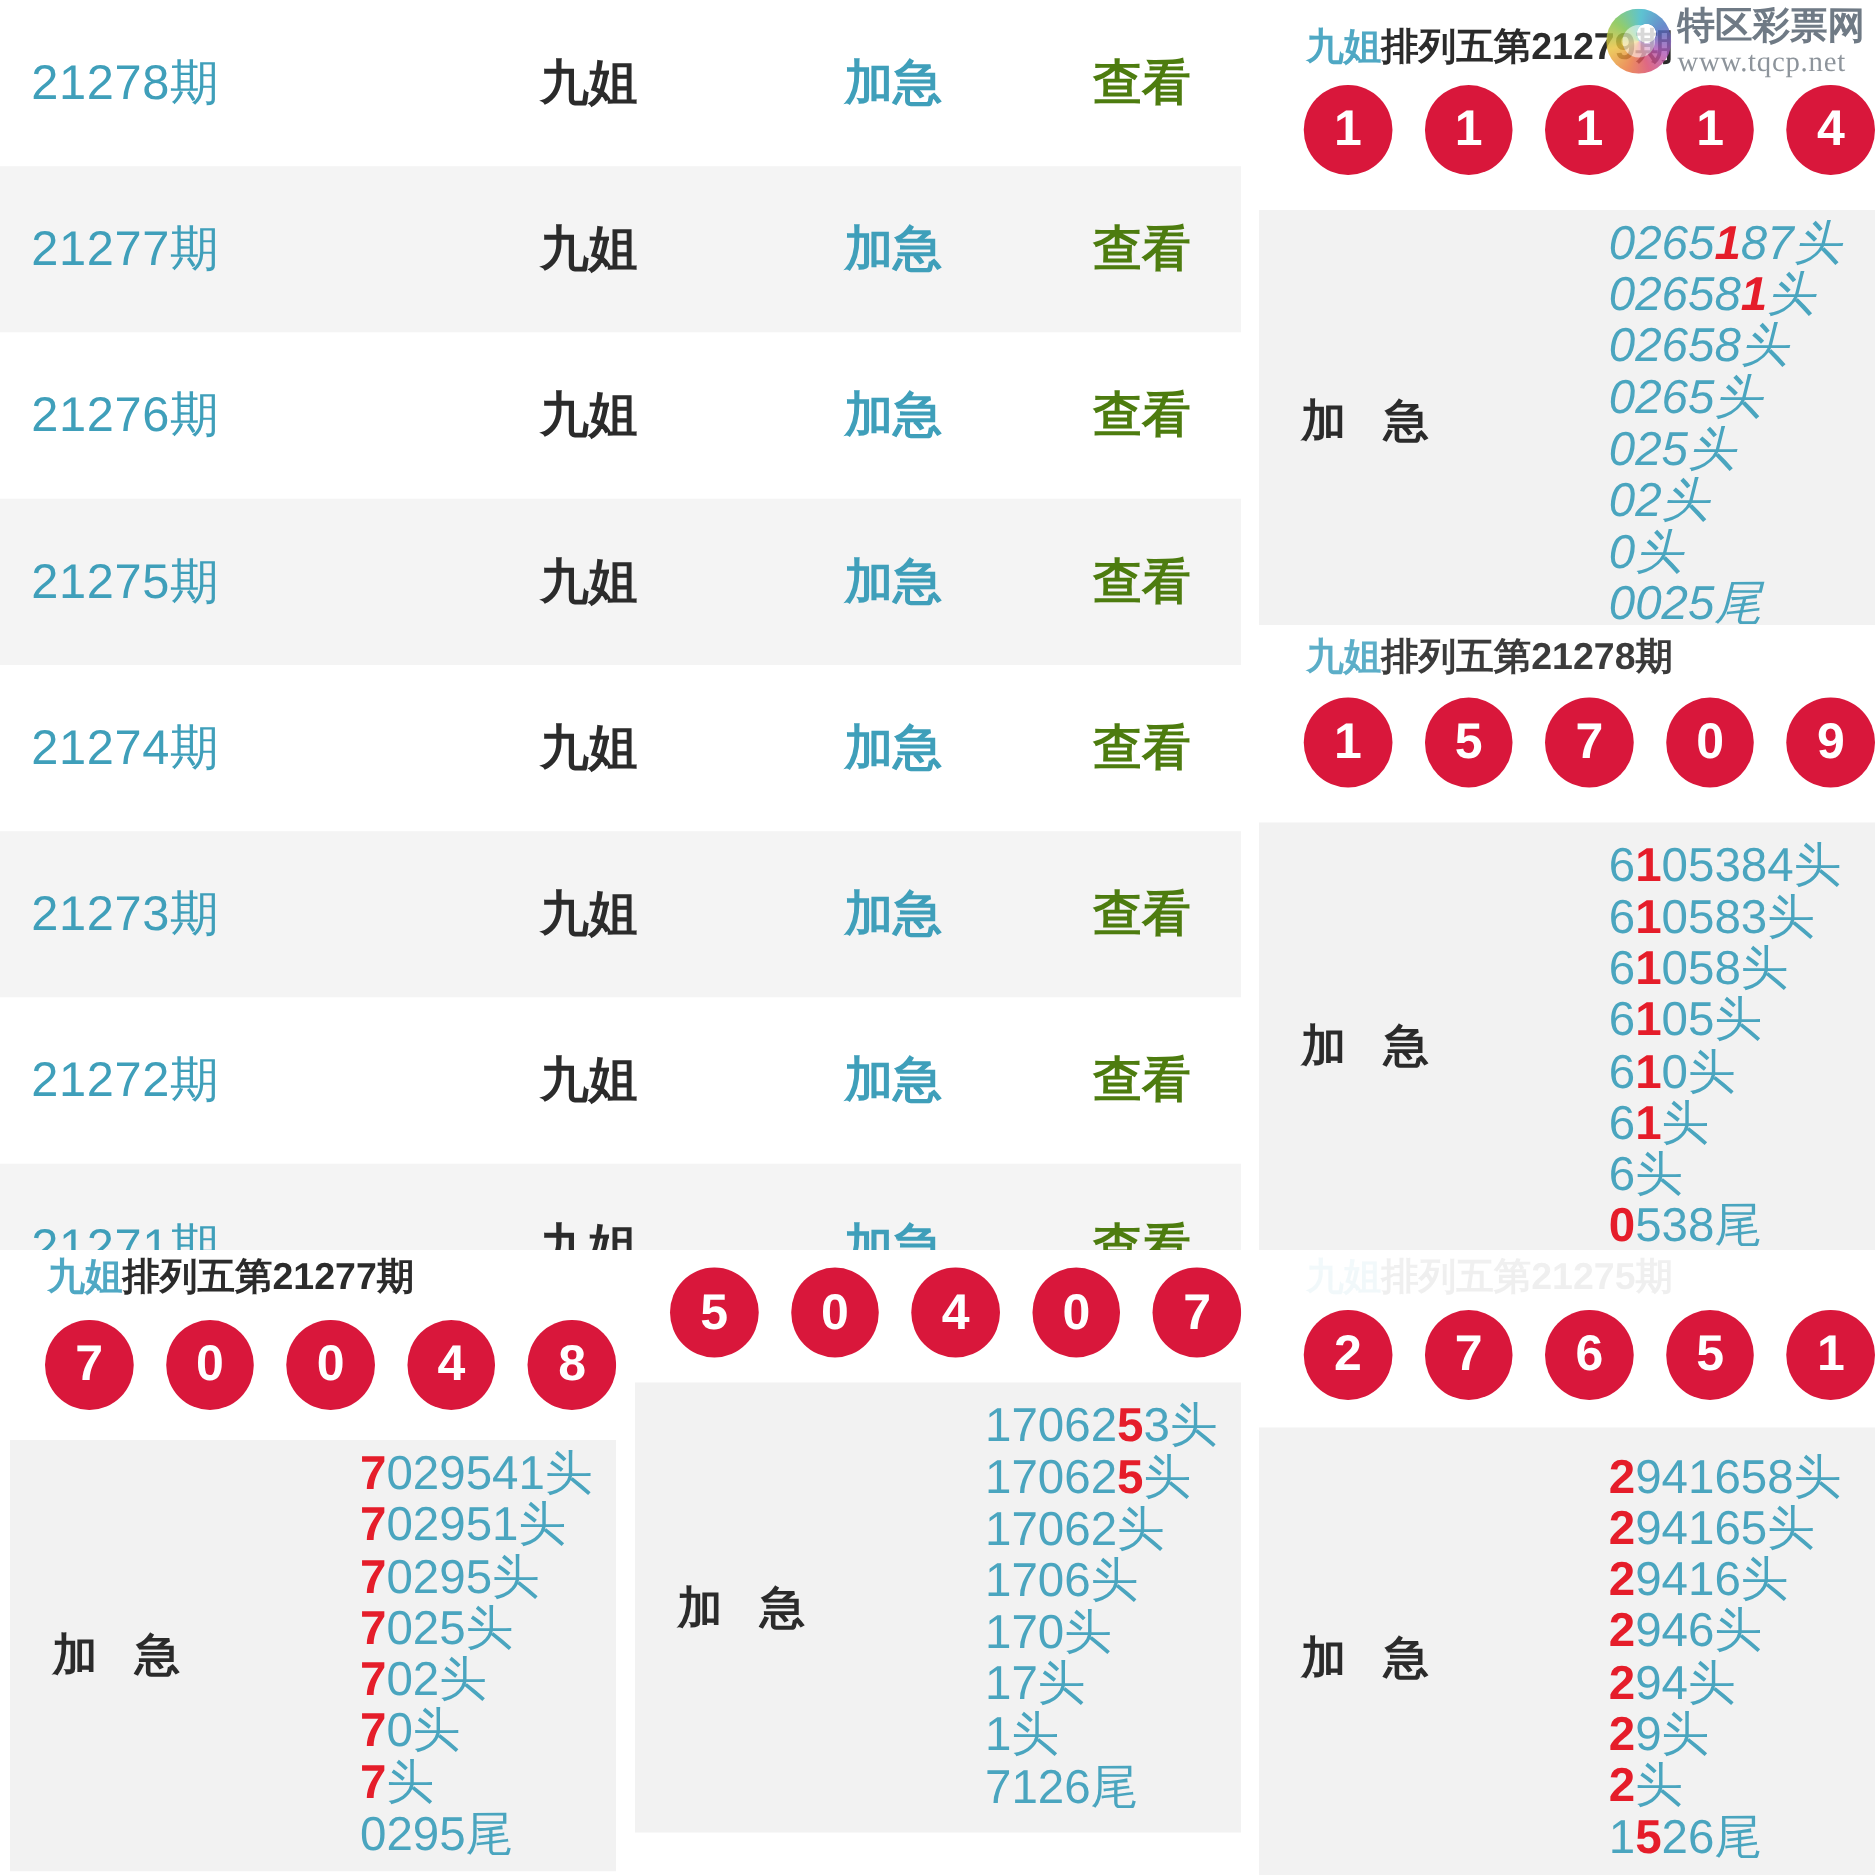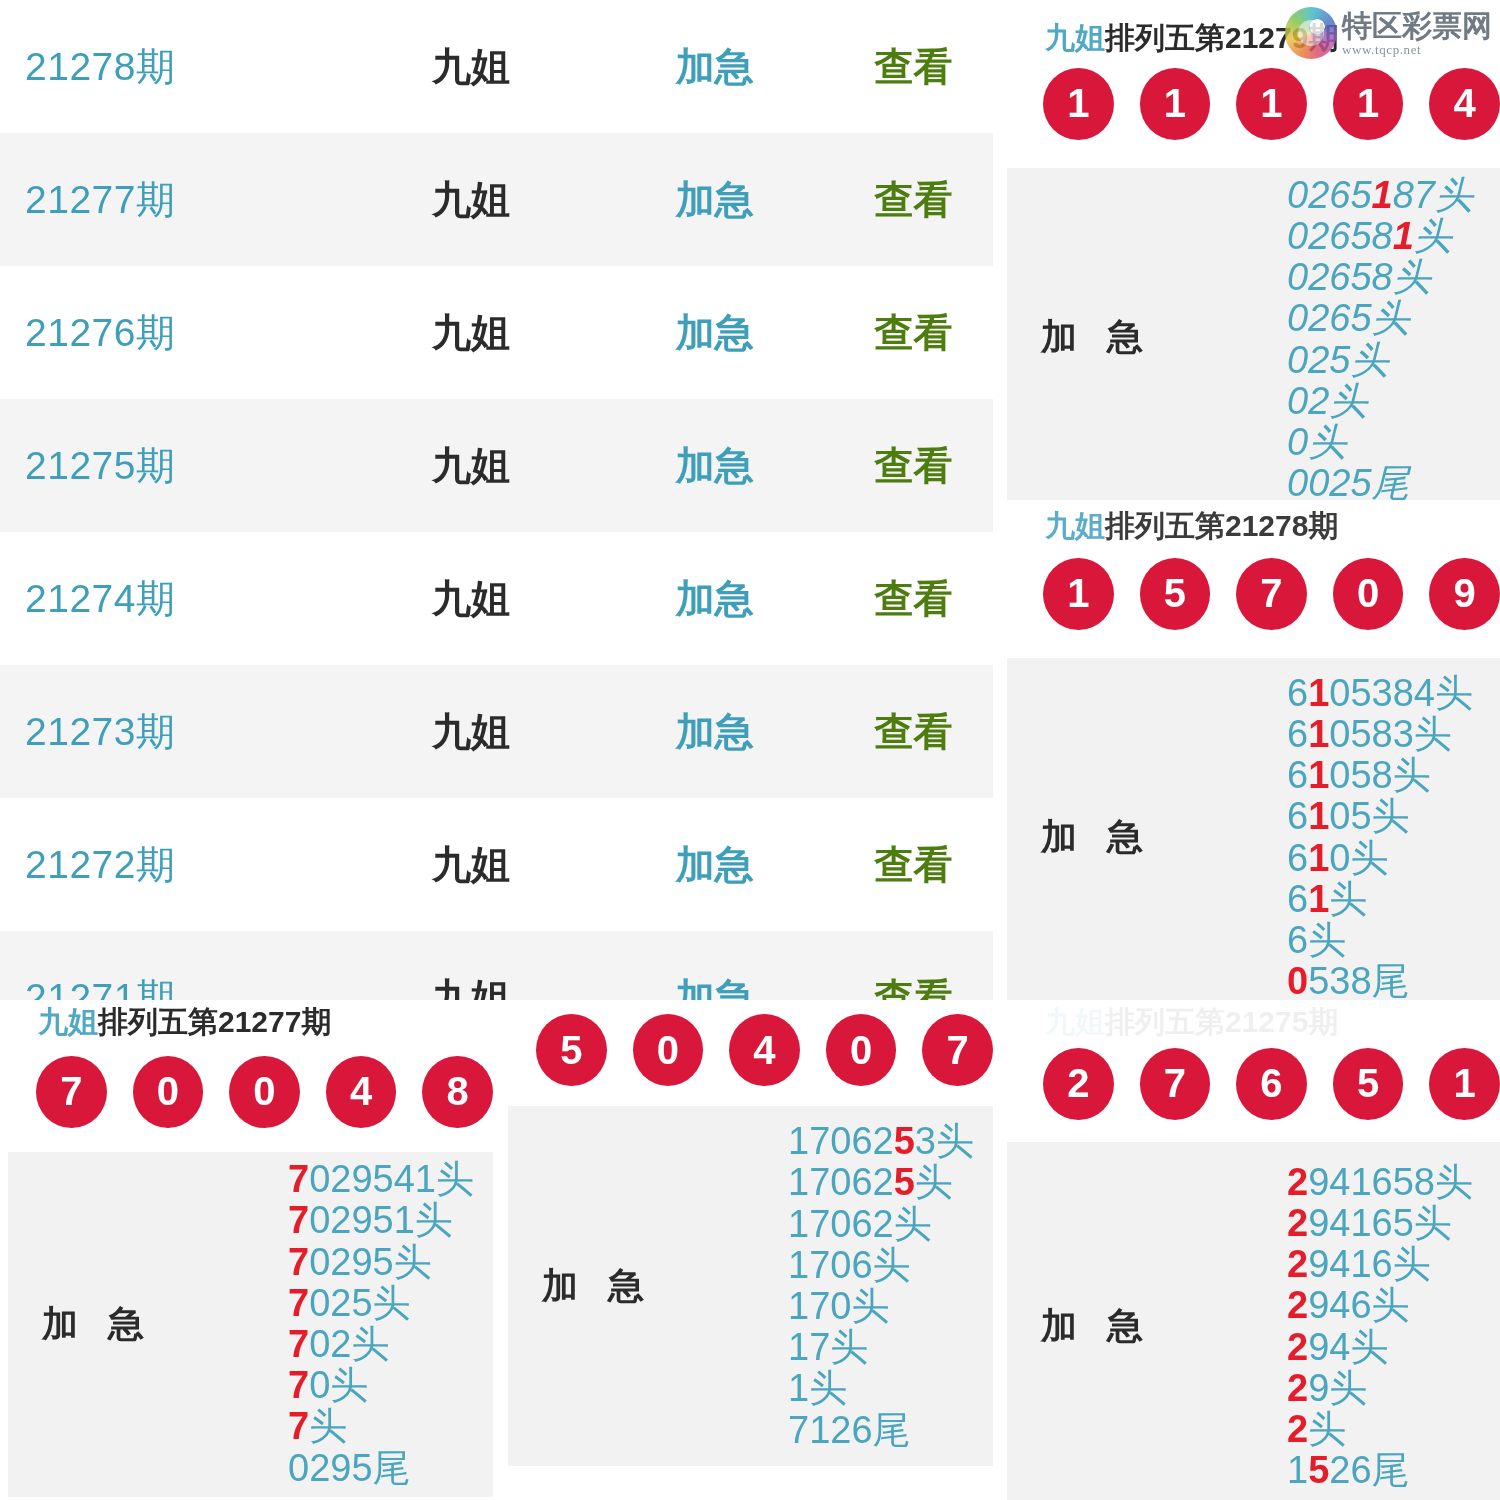--- a/index.html
+++ b/index.html
@@ -105,21 +105,21 @@
     content:"";position:absolute;left:13px;top:13px;width:26px;height:26px;
     border-radius:50%;background:#ffffff;opacity:.55;
   }
   #wm-text{margin-left:5px;display:flex;flex-direction:column;line-height:1;}
   #wm-cn{
     font-size:30px;font-weight:800;color:#6f7a85;letter-spacing:0px;
     white-space:nowrap;
   }
   #wm-url{
     font-family:"Liberation Serif","DejaVu Serif",serif;
-    font-size:13px;color:#8d949b;letter-spacing:.6px;white-space:nowrap;
+    font-size:23px;color:#8d949b;letter-spacing:.6px;white-space:nowrap;
     margin-top:2px;
   }
 </style>
 </head>
 <body>
 
 <div id="stage">
 
   <div class="clip" id="table-pane">
       <div class="trow">

